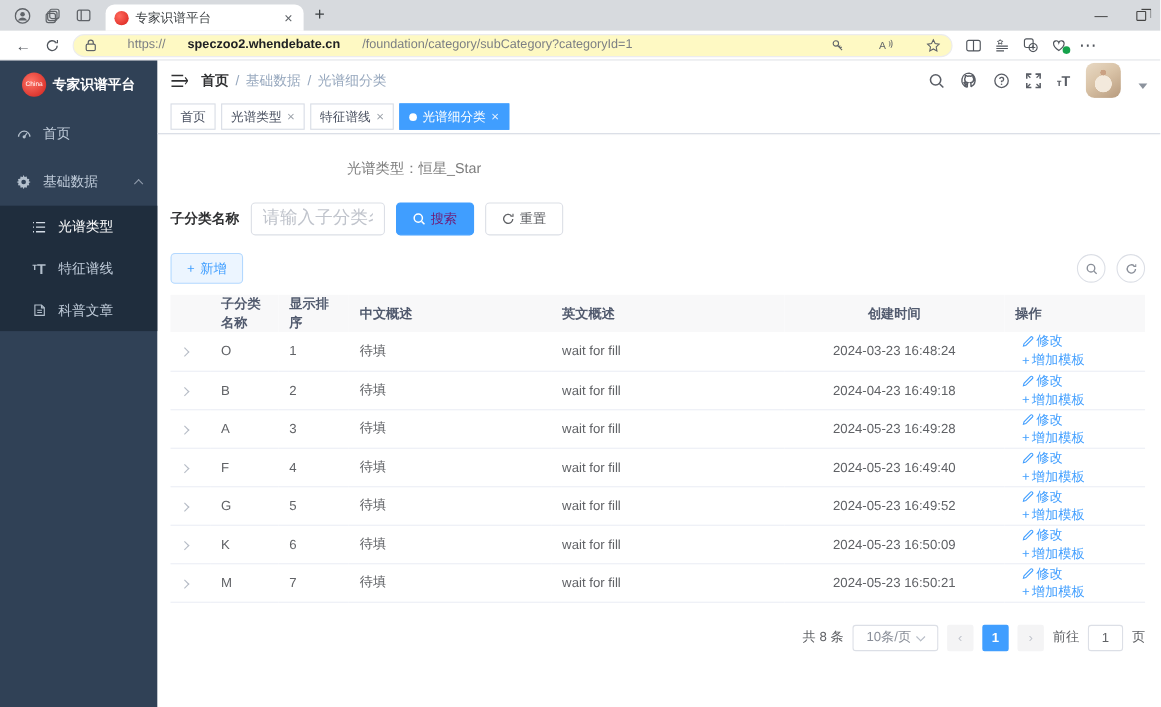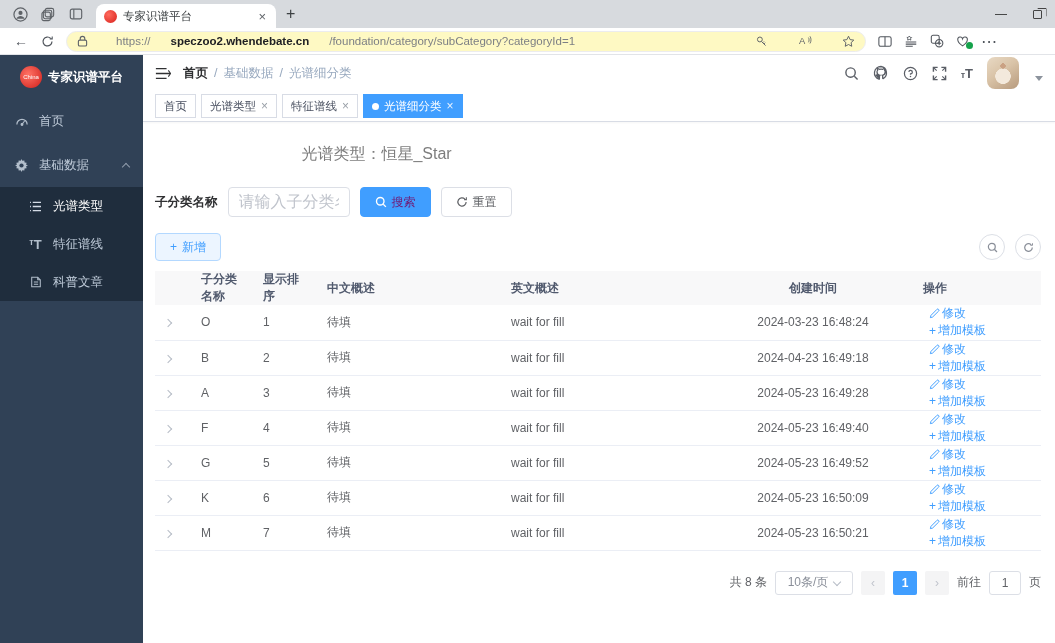--- a/index.html
+++ b/index.html
@@ -66,21 +66,21 @@
   .tags-bar { height:31px; border-bottom:1px solid #d8dce5; box-shadow:0 1px 2px rgba(0,0,0,.04); display:flex; align-items:center; padding:0 12px; gap:5px; }
   .tag { height:24px; display:inline-flex; align-items:center; border:1px solid #d8dce5; background:#fff;
     padding:0 8px; font-size:11.5px; color:#495060; cursor:pointer; }
   .tag .dot { display:none; }
   .tag .x { margin-left:5px; color:#9aa0a8; font-size:12px; }
   .tag.active { background:#409eff; border-color:#409eff; color:#fff; }
   .tag.active .x { color:#e8f2ff; }
   .tag.active .dot { display:inline-block; width:7px; height:7px; border-radius:50%; background:#fff; margin-right:5px; }
 
   .content { flex:1; padding:8px 14px 0 12px; overflow:hidden; }
-  .page-title { width:50%; text-align:center; font-size:16px; color:#7d7d7d; margin:14px 0 22px; }
+  .page-title { width:50%; text-align:center; font-size:13px; color:#7d7d7d; margin:14px 0 22px; }
 
   .search-row { display:flex; align-items:center; gap:10px; margin-bottom:16px; }
   .search-label { font-size:12.5px; font-weight:bold; color:#303133; }
   .search-input { width:122px; height:30px; border:1px solid #dcdfe6; border-radius:4px; padding:12px 10px; font-size:16px; color:#606266;
     font-family:"Liberation Sans","DejaVu Sans",sans-serif; }
   .search-input::placeholder { color:#c0c4cc; }
   .btn { height:30px; border-radius:4px; font-size:12px; display:inline-flex; align-items:center; gap:5px; padding:0 14px; cursor:pointer; border:1px solid transparent; font-family:inherit; }
   .btn-primary { background:#409eff; border-color:#409eff; color:#701a75; }
   .btn-default { background:#fff; border-color:#dcdfe6; color:#606266; }
   .btn-plain { background:#ecf5ff; border-color:#b3d8ff; color:#409eff; height:28px; }

